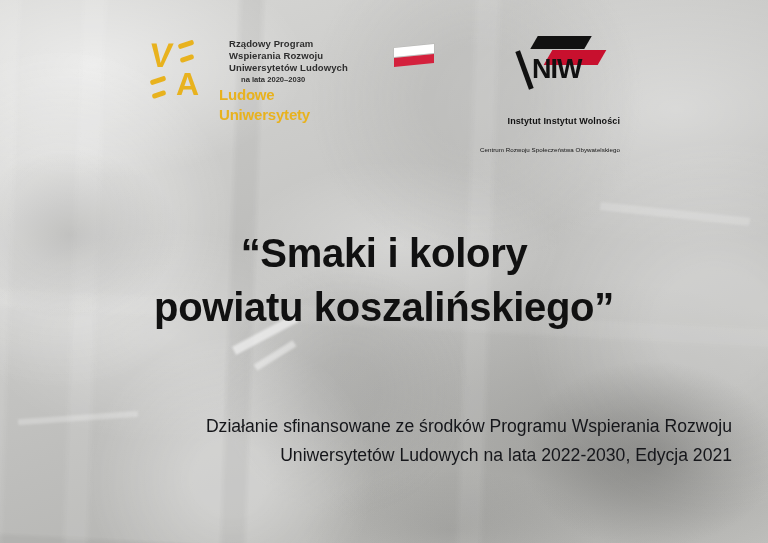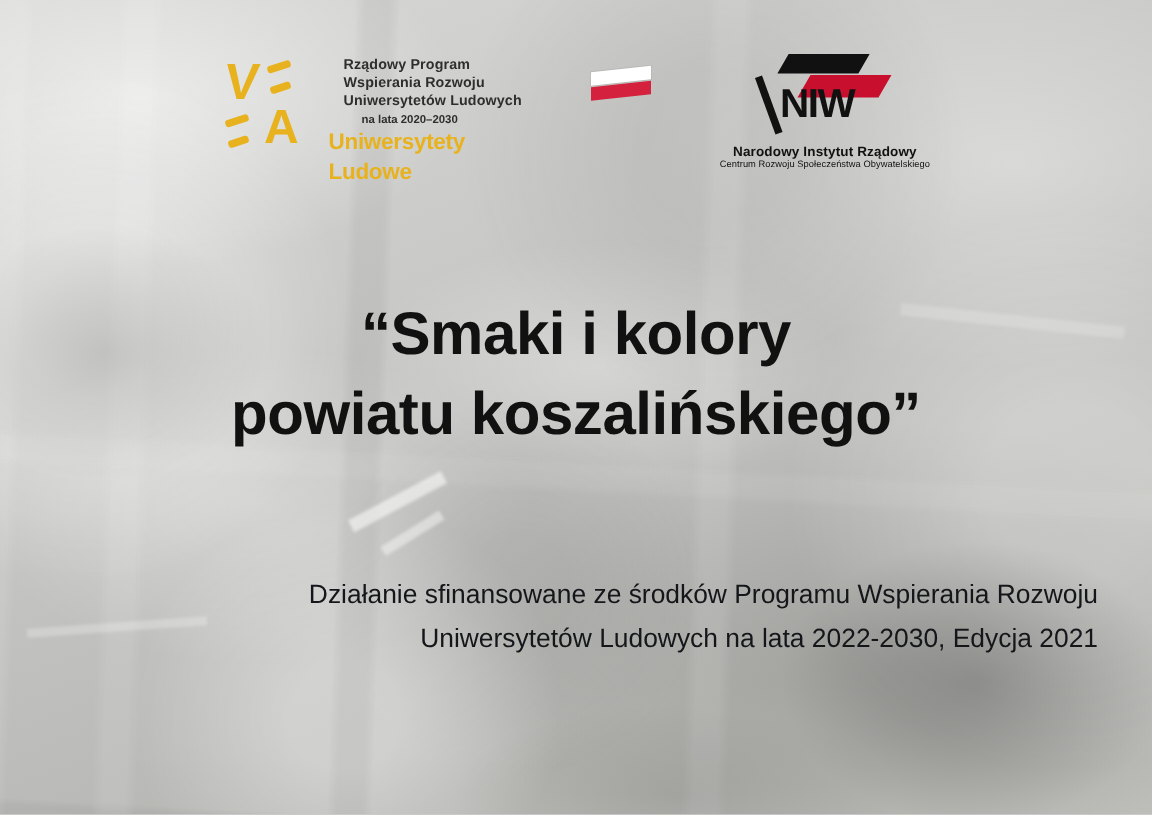--- a/index.html
+++ b/index.html
@@ -132,21 +132,21 @@
     background: #d4213d;
     transform: skewY(-6deg);
   }
   .kdspp-text {
     font-size: 13.5px; font-weight: 700; color: #1e3a6e;
     line-height: 1.16; letter-spacing: .1px;
     text-transform: uppercase;
   }
 
   
-  .logo-niw { display: flex; flex-direction: column; align-items: center; gap: 0; padding-top: 2px; }
+  .logo-niw { display: flex; flex-direction: column; align-items: flex-end; gap: 20px; padding-top: 2px; }
   .niw-mark { position: relative; width: 116px; height: 62px; }
   .niw-mark .blk {
     position: absolute; left: 30px; top: 2px; width: 54px; height: 13px;
     background: #111; transform: skewX(-30deg);
   }
   .niw-mark .red {
     position: absolute; left: 44px; top: 16px; width: 54px; height: 15px;
     background: #c8102e; transform: skewX(-30deg);
   }
   .niw-mark .slash {
@@ -215,40 +215,40 @@
         <span class="dash d1x"></span>
         <span class="dash d2x"></span>
         <span class="dash d3x"></span>
         <span class="dash d4x"></span>
       </div>
       <div class="ul-text">
         <div class="l1">Rządowy Program</div>
         <div class="l1">Wspierania Rozwoju</div>
         <div class="l1">Uniwersytetów Ludowych</div>
         <div class="l2">na lata 2020–2030</div>
+        <div class="big">Ludowe</div>
         <div class="big">Uniwersytety</div>
-        <div class="big">Ludowe</div>
       </div>
     </div>
 
     <div class="logo-kdspp">
       <div class="flag">
         <span class="white"></span>
         <span class="red"></span>
       </div>
     </div>
 
     <div class="logo-niw">
       <div class="niw-mark">
         <span class="blk"></span>
         <span class="red"></span>
         <span class="slash"></span>
         <span class="letters">NIW</span>
       </div>
-      <div class="niw-t1">Narodowy Instytut Rządowy</div>
+      <div class="niw-t1">Instytut Instytut Wolności</div>
       <div class="niw-t2">Centrum Rozwoju Społeczeństwa Obywatelskiego</div>
     </div>
 
   </div>
 
   <div class="title-wrap">
     <div class="title">“Smaki i kolory</div>
     <div class="title">powiatu koszalińskiego”</div>
   </div>
 

